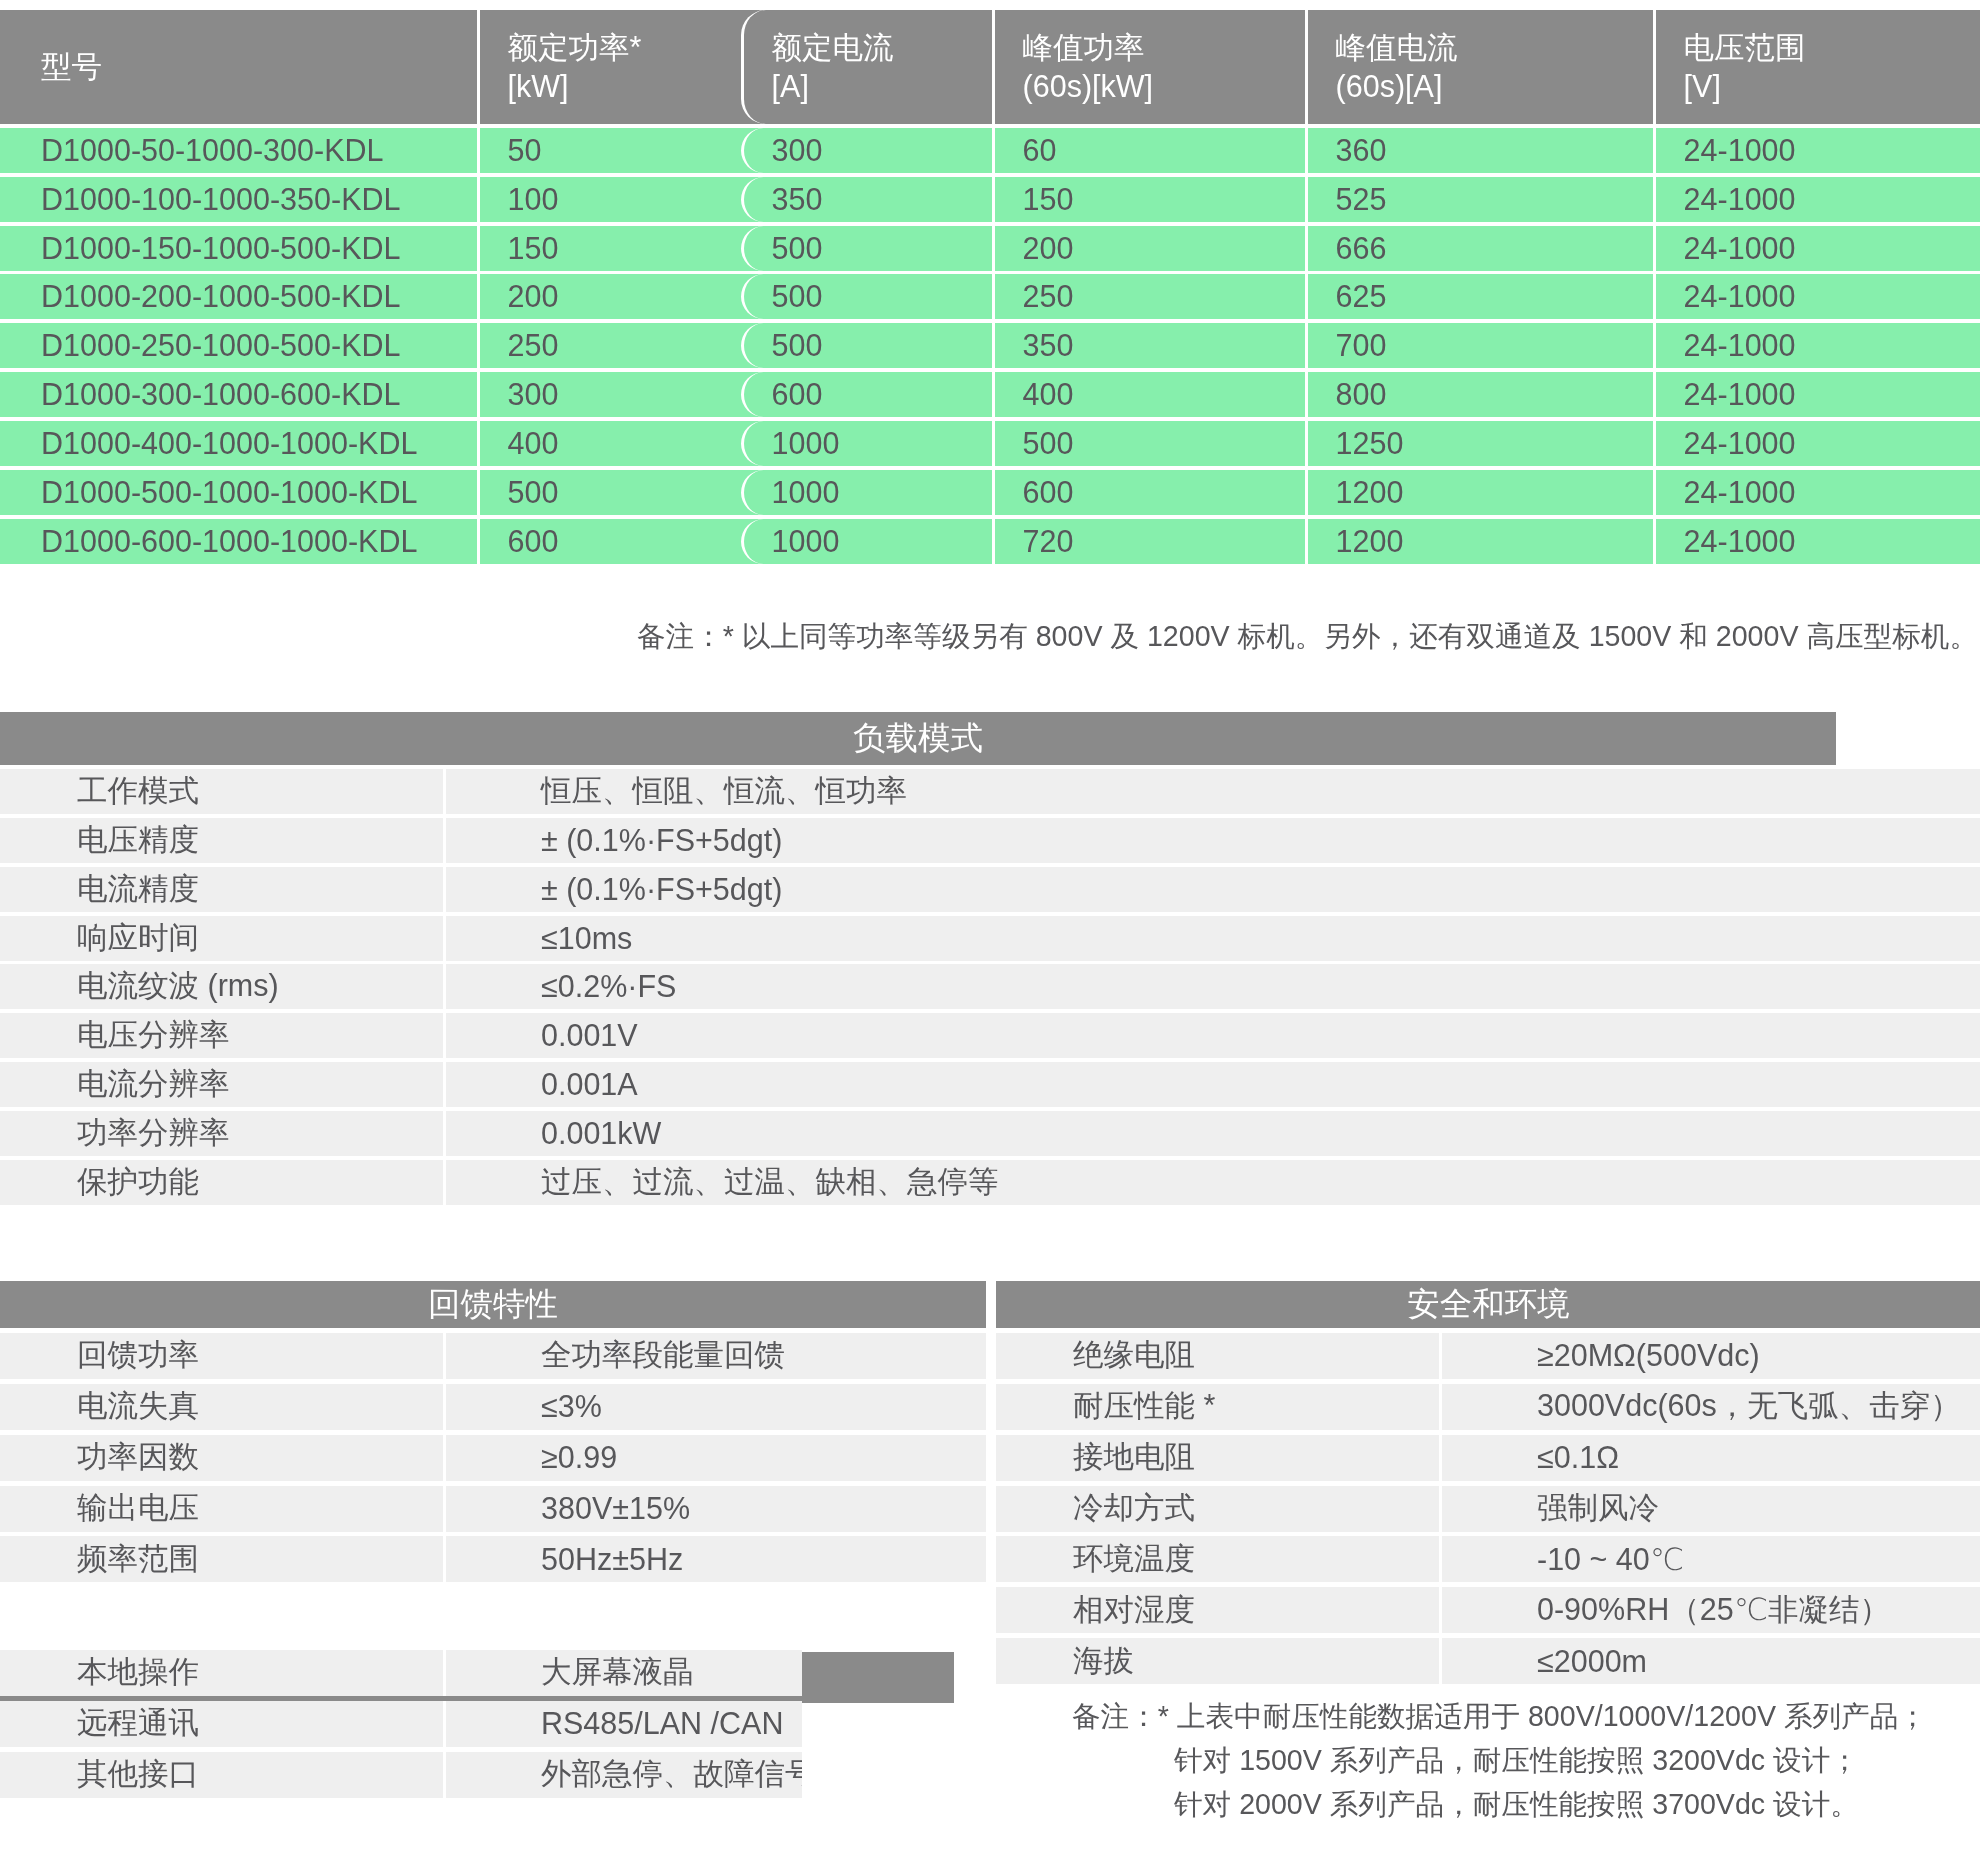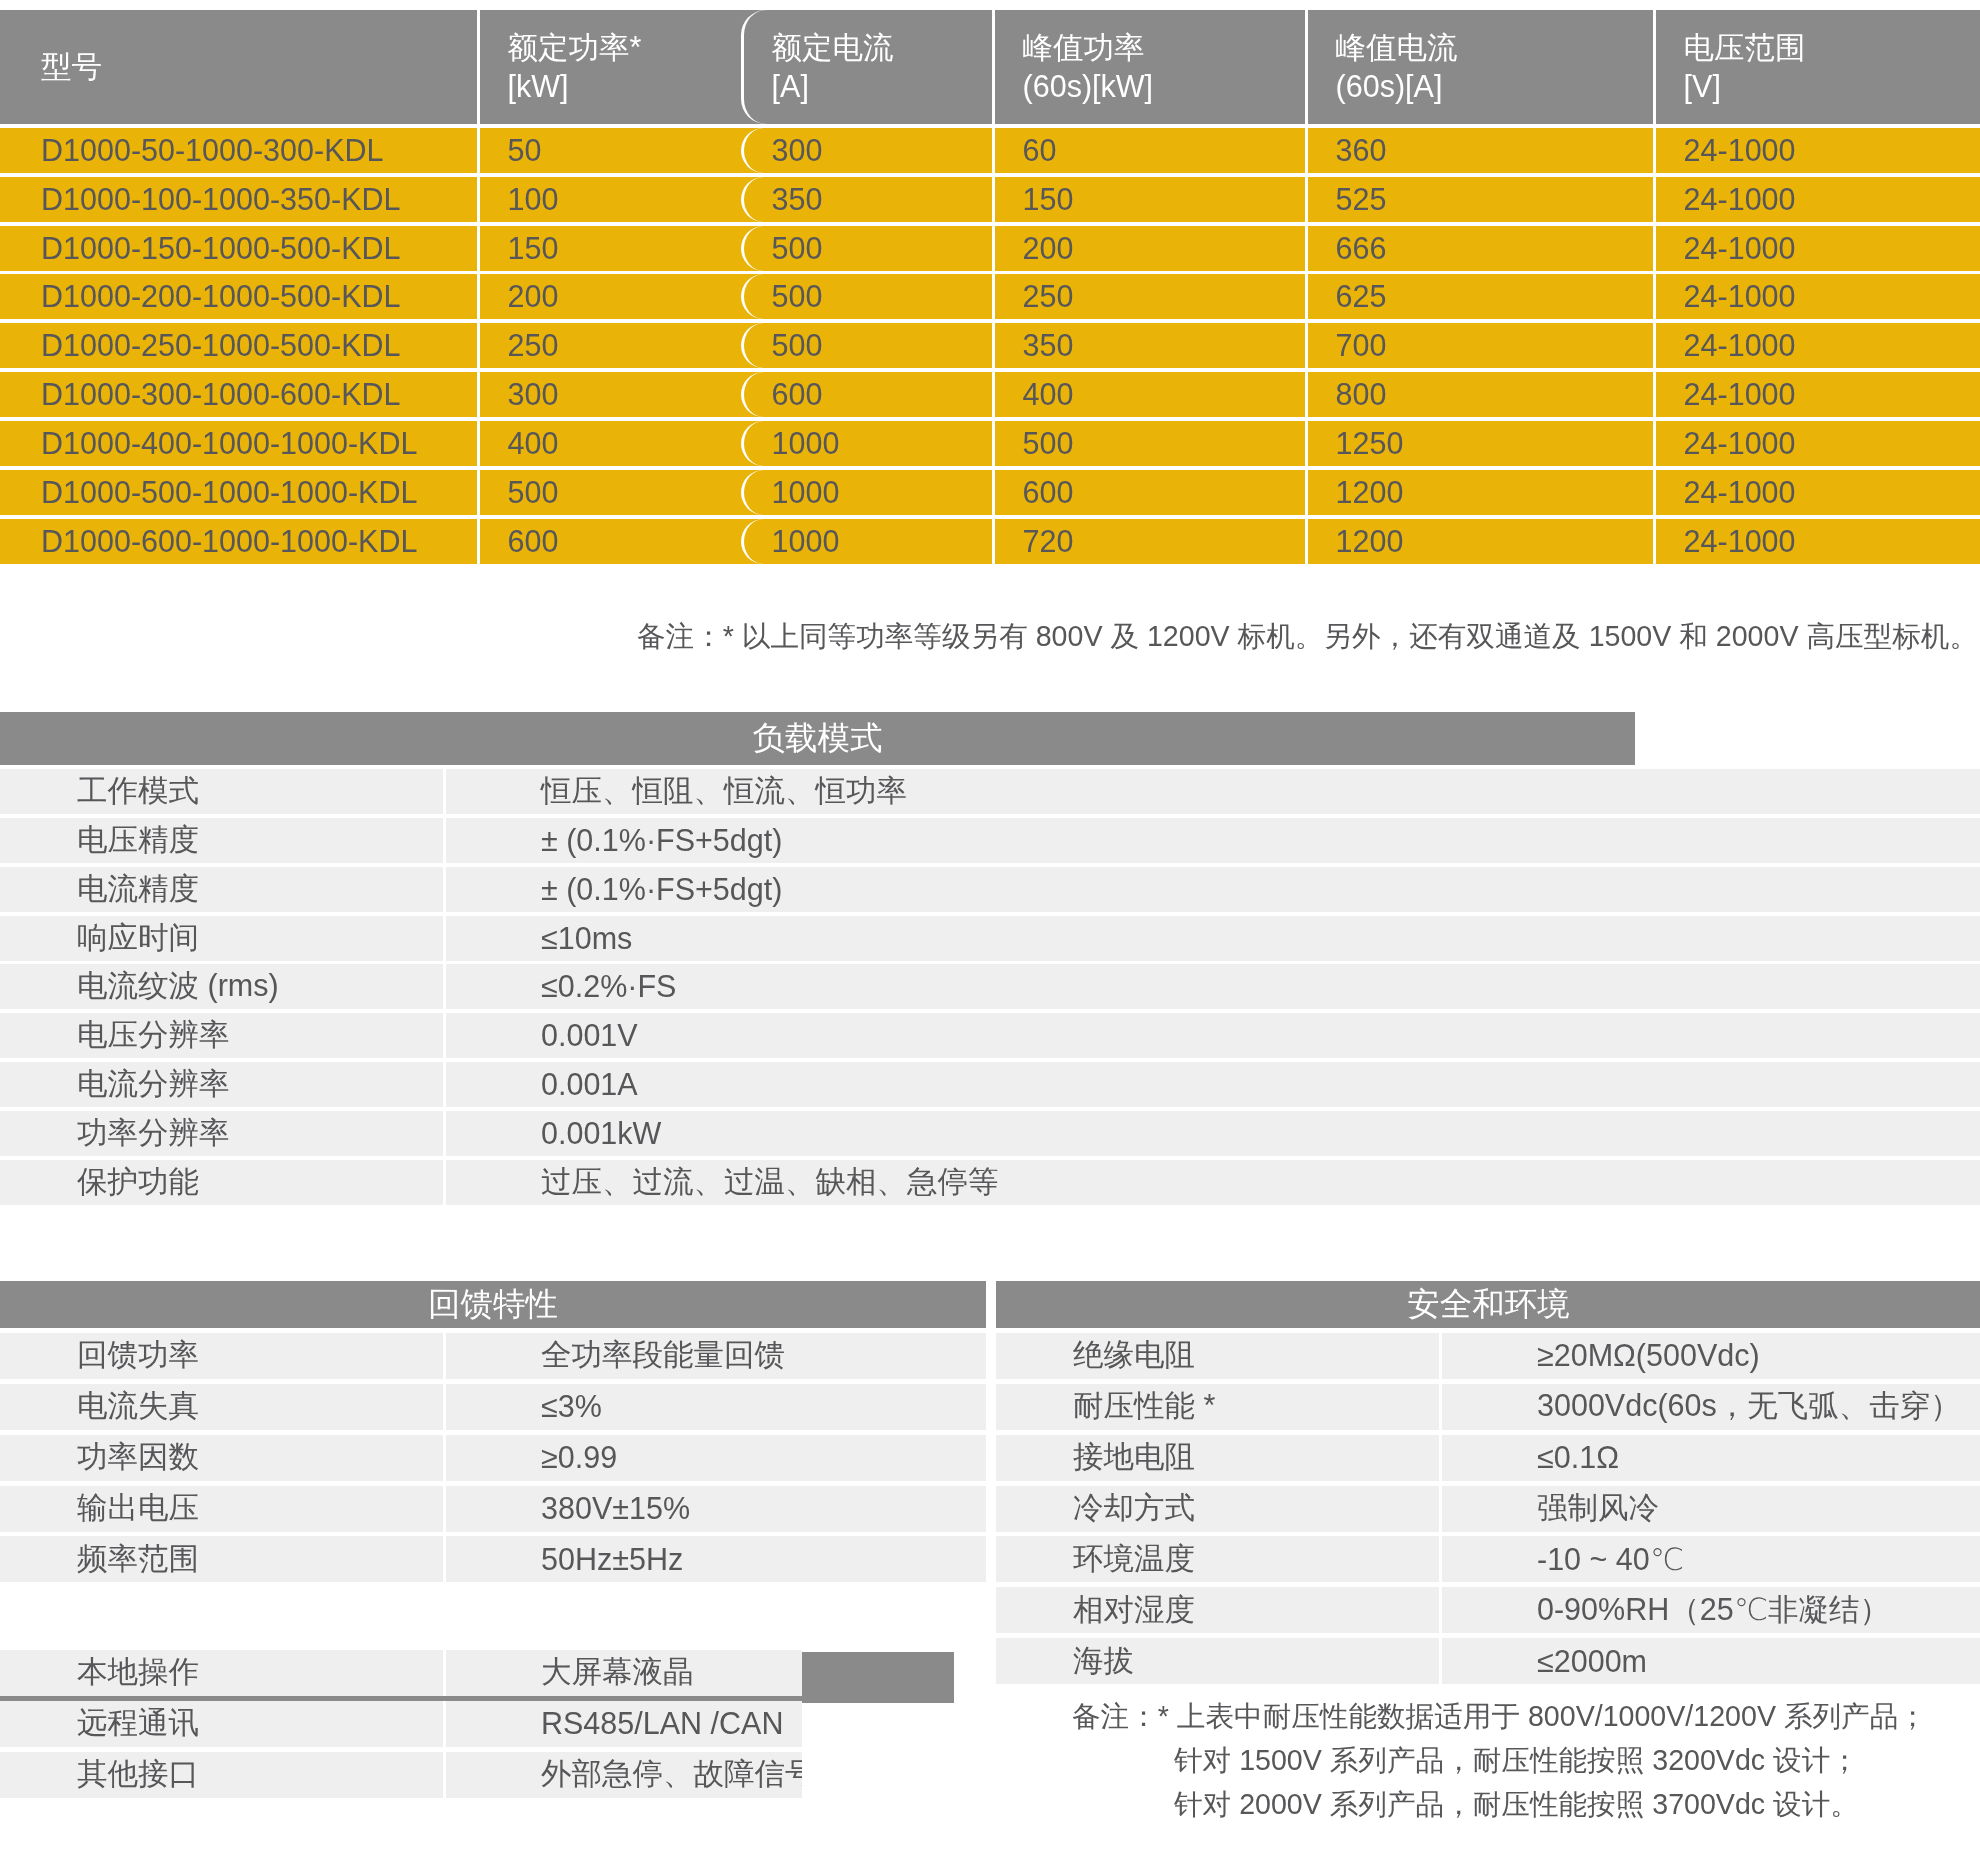--- a/index.html
+++ b/index.html
@@ -14,21 +14,21 @@
     overflow:hidden;
   }
 
   
   .model-table { position:absolute; top:9.9px; left:0; width:1981px; }
   .mt-header { display:flex; height:114px; background:#8a8a8a; color:#ffffff; }
   .mt-header .cell {
     box-sizing:border-box; display:flex; flex-direction:column; justify-content:center;
     padding-left:27.6px; font-size:30.5px; line-height:39px;
   }
-  .mt-row { display:flex; height:45px; margin-top:3.9px; background:#eab308; font-size:30.5px; }
+  .mt-row { display:flex; height:45px; margin-top:3.9px; background:#86efac; font-size:30.5px; }
   .mt-row .cell {
     box-sizing:border-box; display:flex; align-items:center; padding-left:27.6px;
     white-space:nowrap; overflow:hidden;
   }
   .c0 { width:477px; padding-left:41px !important; }
   .c1 { width:264px; }
   .c2 { width:251px;border-radius:25px; }
   .c3 { width:313px; }
   .c4 { width:348px; }
   .c5 { width:328px; }
@@ -37,21 +37,21 @@
   
   .note-top { position:absolute; top:617px; right:3px; font-size:28.6px; white-space:nowrap; }
   .note-bottom { position:absolute; top:1694px; left:1072px; font-size:28.6px; line-height:44px; }
   .note-bottom .cont { padding-left:102px; }
 
   
   .bar {
     position:absolute; background:#8a8a8a; color:#ffffff;
     display:flex; align-items:center; justify-content:center; font-size:32.5px;
   }
-  .bar-load    { top:712px;  left:0;      width:1635px; height:53px; }
+  .bar-load    { top:712px;  left:0;      width:1836px; height:53px; }
   .bar-feedback{ top:1281px; left:0;      width:986px; height:47px; }
   .bar-comm    { top:1652px; left:0;      width:954px; height:51px; }
   .bar-safety  { top:1281px; left:996px; width:985px; height:47px; }
 
   
   .spec-rows { position:absolute; }
   .rows-load     { top:765px;  left:0;      width:1981px; }
   .rows-feedback { top:1328px; left:0;      width:986px; }
   .rows-comm     { top:1645px; left:0;      width:802px; }
   .rows-safety   { top:1328px; left:996px; width:985px; }

